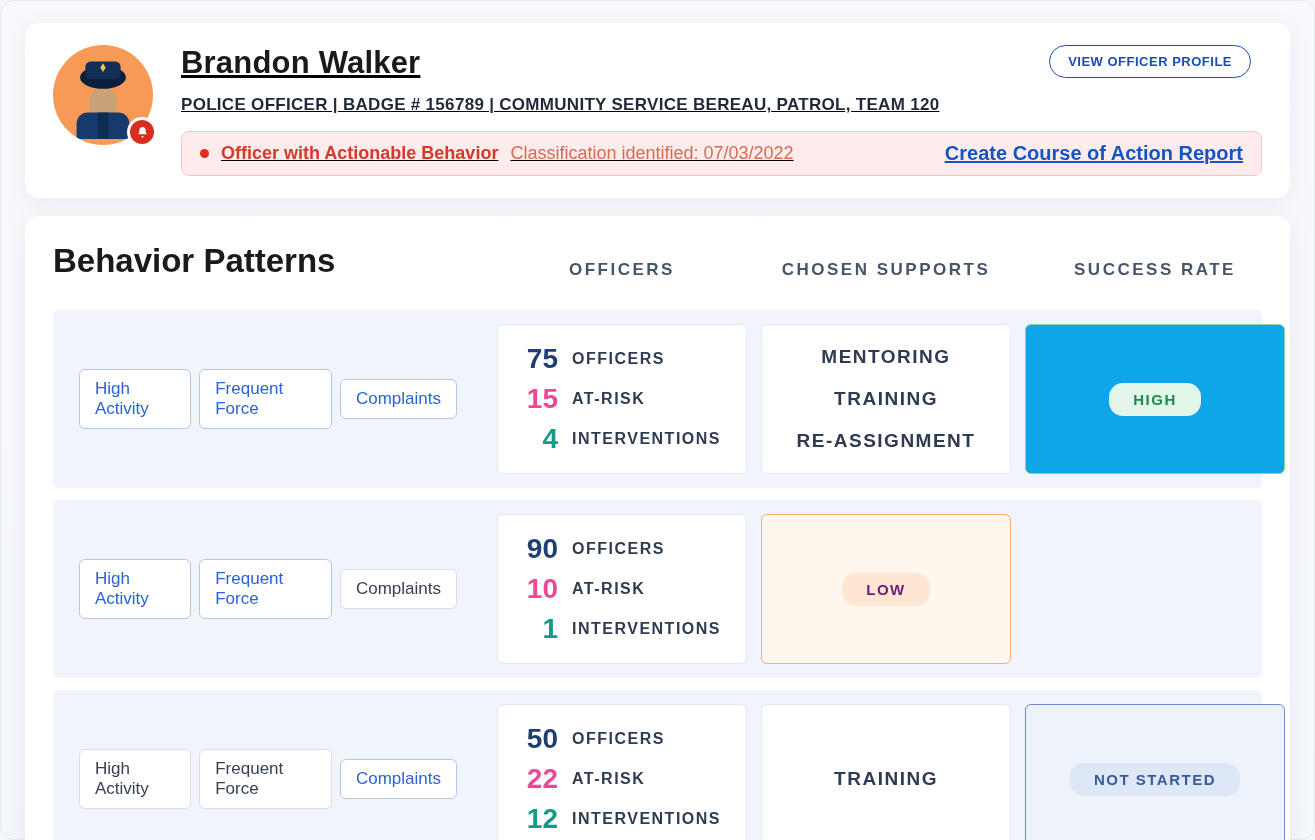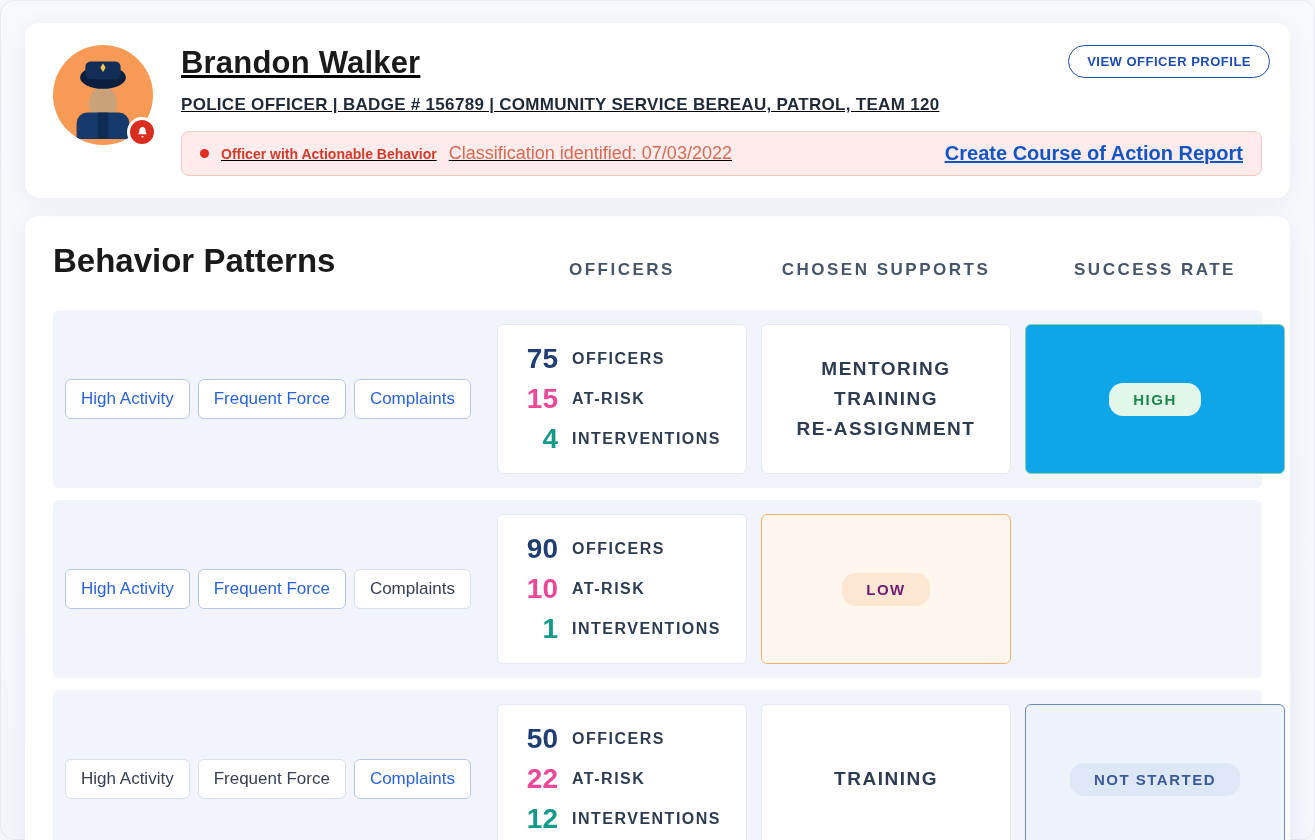--- a/index.html
+++ b/index.html
@@ -55,29 +55,29 @@
 
   .alert-bar {
     display:flex; align-items:center; gap: 20px;
     background: #fdeceb;
     border: 1px solid #f4c7c3;
     border-radius: 8px;
     padding: 10px 18px;
   }
   .alert-left { display:flex; align-items:center; gap:12px; flex:1; }
   .alert-dot { width:9px; height:9px; border-radius:50%; background:#e02b20; }
-  .alert-title { color:#d23a2a; font-weight:700; font-size:14px;}
+  .alert-title { color:#d23a2a; font-weight:700; font-size:18px;}
   .alert-sub { color:#d86a54; font-size:18px;}
   .alert-link {
     color:#1355c2; font-weight:700; font-size:20px;
     text-decoration: underline; cursor:pointer; white-space:nowrap;
   }
 
   .view-profile-btn {
-    position:absolute; top:22px; right:20px;
+    position:absolute; top:22px; right:39px;
     border:1.5px solid #1b4db3; color:#1b4db3; background:#fff;
     font-size:13px; font-weight:700; letter-spacing:.5px;
     padding:8px 18px; border-radius:20px; cursor:pointer;
   }
 
   
   .patterns-card { margin-top: 18px; padding: 26px 28px 28px 28px; }
   .patterns-header {
     display:grid;
     grid-template-columns: 430px 250px 250px 260px;
@@ -95,40 +95,40 @@
   .pattern-row {
     display:grid;
     grid-template-columns: 430px 250px 250px 260px;
     gap: 14px;
     background:#f1f5fb;
     border-radius:6px;
     padding: 14px 0 14px 0;
     margin-bottom: 12px;
   }
 
-  .tags-cell { display:flex; align-items:center; justify-content:center; gap:8px; padding: 0 12px;}
+  .tags-cell { display:flex; align-items:center; justify-content:center; gap:8px; padding: 0 26px;}
   .tag {
     padding:9px 15px; border-radius:6px;
     font-size:17px; font-weight:500;
     border:1.5px solid #b9c7e6; color:#2a63d8; background:#fff;
   }
   .tag.inactive { color:#374151; border-color:#d9dee8; }
 
   .officers-cell, .supports-cell {
     background:#fff; border:1px solid #e3e8f2; border-radius:6px;
     padding:14px 16px; display:flex; flex-direction:column; justify-content:center;
   }
   .officers-cell .stat { display:flex; align-items:center; gap:14px; margin:4px 0;}
   .stat-num { width:44px; text-align:right; font-size:28px; font-weight:700;}
   .stat-label { font-size:16px; font-weight:600; color:#2e3c52; letter-spacing:1.5px;}
   .num-blue { color:#1f3f74;}
   .num-orange { color:#ec4899;}
   .num-teal { color:#159a8a;}
 
-  .supports-cell { align-items:center; gap:8px; }
+  .supports-cell { align-items:center; gap:20px; }
   .support-item { font-size:19px; font-weight:600; color:#2e3c52; letter-spacing:1.5px; }
 
   .rate-cell {
     display:flex; align-items:center; justify-content:center;
     border-radius:6px; border-width:1.5px; border-style:solid;
   }
   .rate-pill {
     padding:8px 24px; border-radius:14px;
     font-size:15px; font-weight:700; letter-spacing:1.5px;
   }

